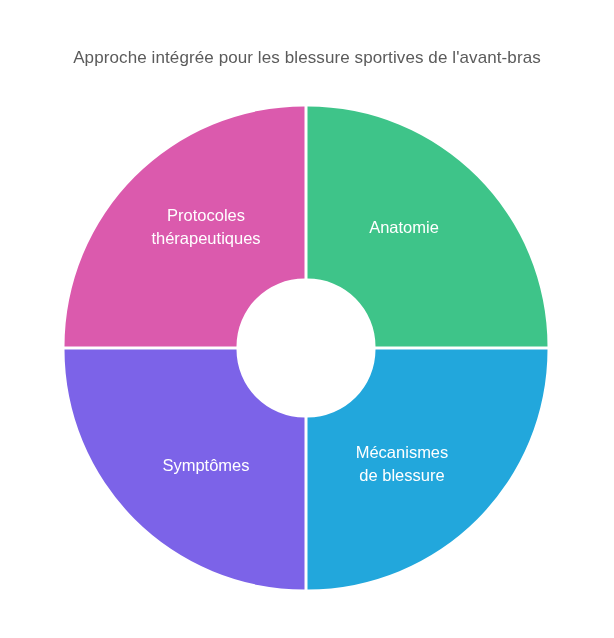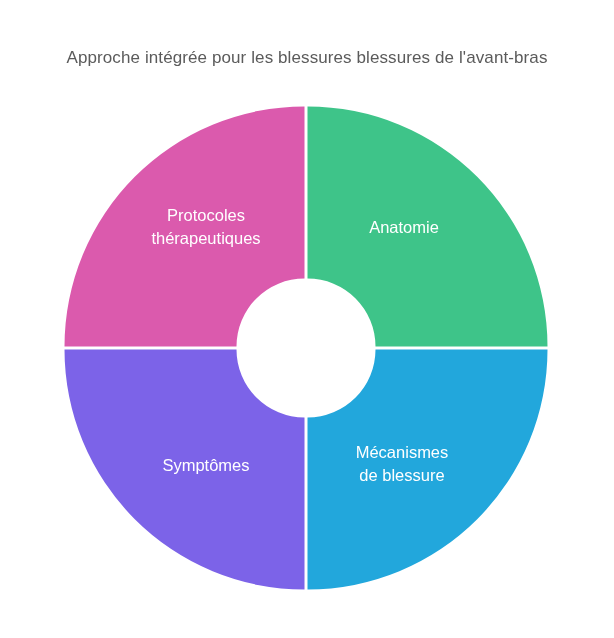--- a/index.html
+++ b/index.html
@@ -53,21 +53,21 @@
     font-weight: 400;
     text-anchor: middle;
     dominant-baseline: middle;
   }
 </style>
 </head>
 <body style="background: rgb(255, 255, 255);">
 
 <div id="chart-root">
 
-  <div id="chart-title" style="color: rgb(91, 91, 91);">Approche intégrée pour les blessures blessures de l'avant-bras</div>
+  <div id="chart-title" style="color: rgb(91, 91, 91);">Approche intégrée pour les blessure sportives de l'avant-bras</div>
 
   <div id="donut-wrap">
     <svg class="donut-svg" viewBox="0 0 614 638" xmlns="http://www.w3.org/2000/svg">
 
       <path id="slice-path-0" d="M 307.50 106.50 A 240 240 0 0 1 547.50 346.50 L 375.50 346.50 A 68 68 0 0 0 307.50 278.50 Z" fill="#3ec489"></path>
 
       <path id="slice-path-1" d="M 547.50 349.50 A 240 240 0 0 1 307.50 589.50 L 307.50 417.50 A 68 68 0 0 0 375.50 349.50 Z" fill="#22a7dc"></path>
 
       <path id="slice-path-2" d="M 304.50 589.50 A 240 240 0 0 1 64.50 349.50 L 236.50 349.50 A 68 68 0 0 0 304.50 417.50 Z" fill="#7c63e8"></path>
 

